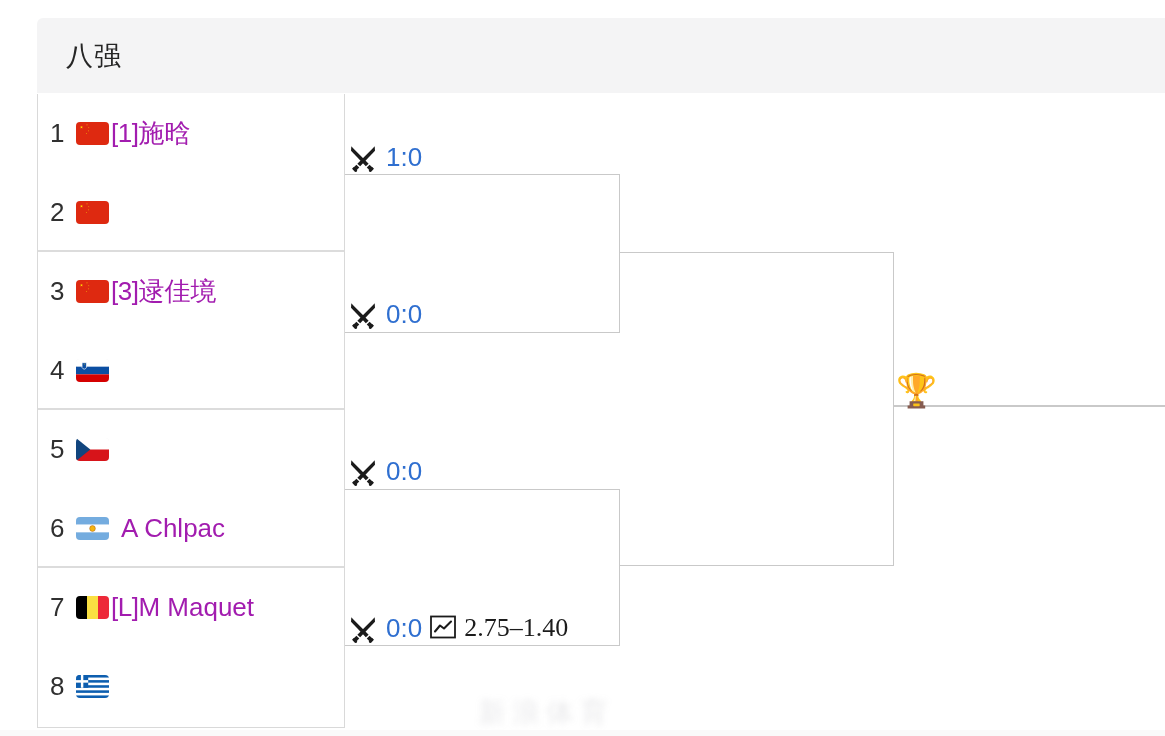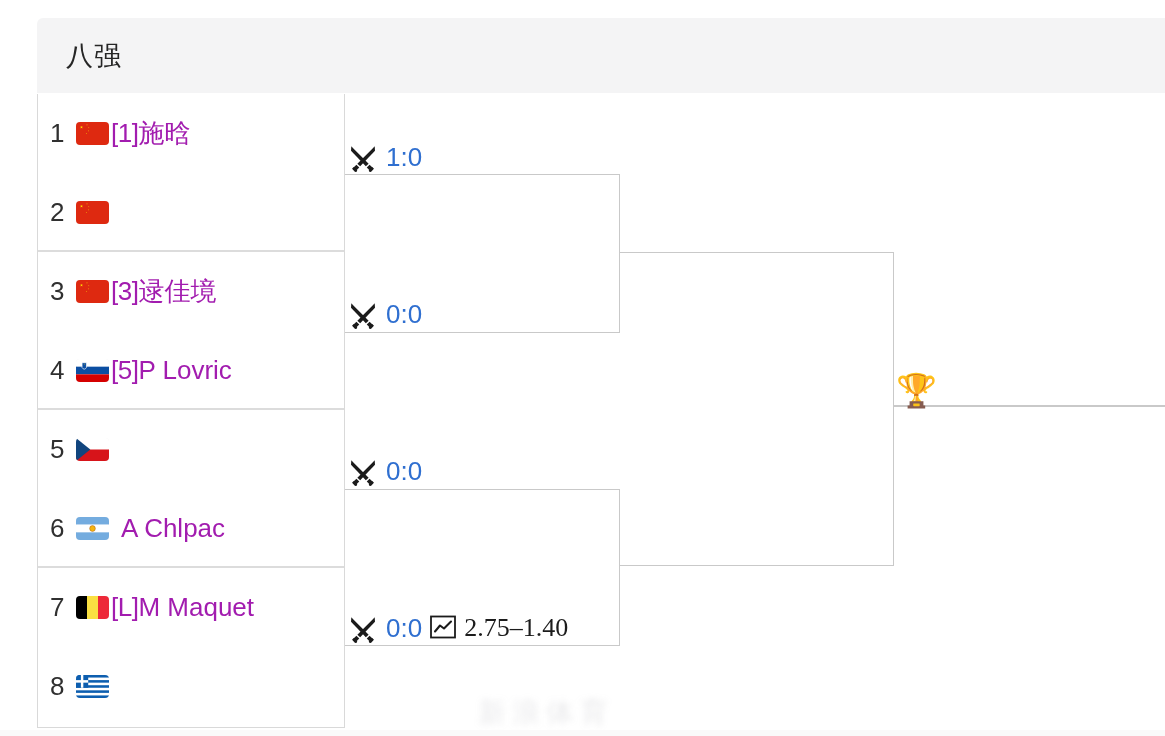--- a/index.html
+++ b/index.html
@@ -268,21 +268,20 @@
         <span class="seed-num">4</span>
         <span class="flag">
           <svg viewBox="0 0 30 20" preserveAspectRatio="none">
             <rect width="30" height="6.67" y="0" fill="#ffffff"></rect>
             <rect width="30" height="6.67" y="6.67" fill="#0b4ea2"></rect>
             <rect width="30" height="6.66" y="13.34" fill="#d50000"></rect>
             <path d="M5.5 3.2 L9.5 3.2 L9.5 7.5 Q7.5 10.2 5.5 7.5 Z" fill="#0b4ea2" stroke="#ffffff" stroke-width="0.6"></path>
             <polygon points="7.5,3.9 7.9,4.7 7.1,4.7" fill="#ffde00"></polygon>
           </svg>
         </span>
-        <span class="player-name"><span class="tag">[5]</span><span>P Lovric</span></span>
       </div>
     </div>
 
     <div class="pair">
       <div class="player-row">
         <span class="seed-num">5</span>
         <span class="flag spaced">
           <svg viewBox="0 0 30 20" preserveAspectRatio="none">
             <rect width="30" height="10" y="0" fill="#ffffff"></rect>
             <rect width="30" height="10" y="10" fill="#d7141a"></rect>

